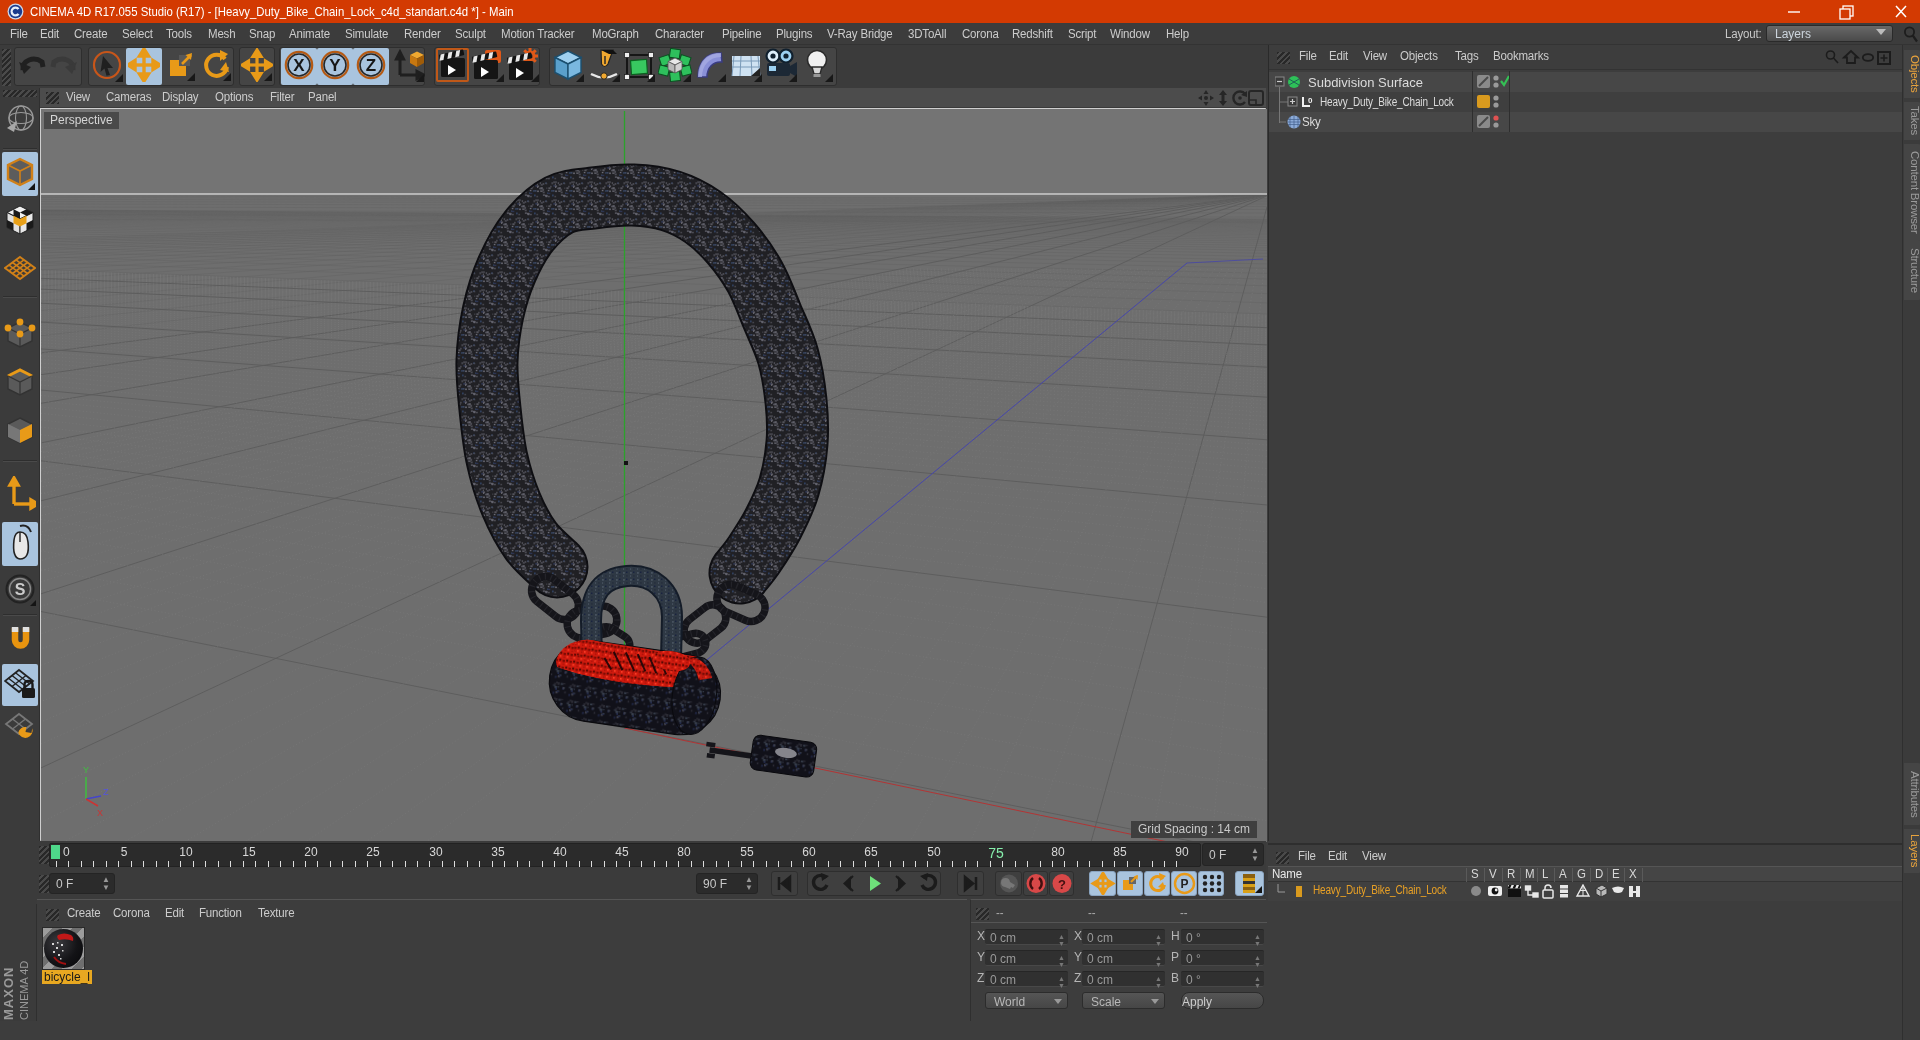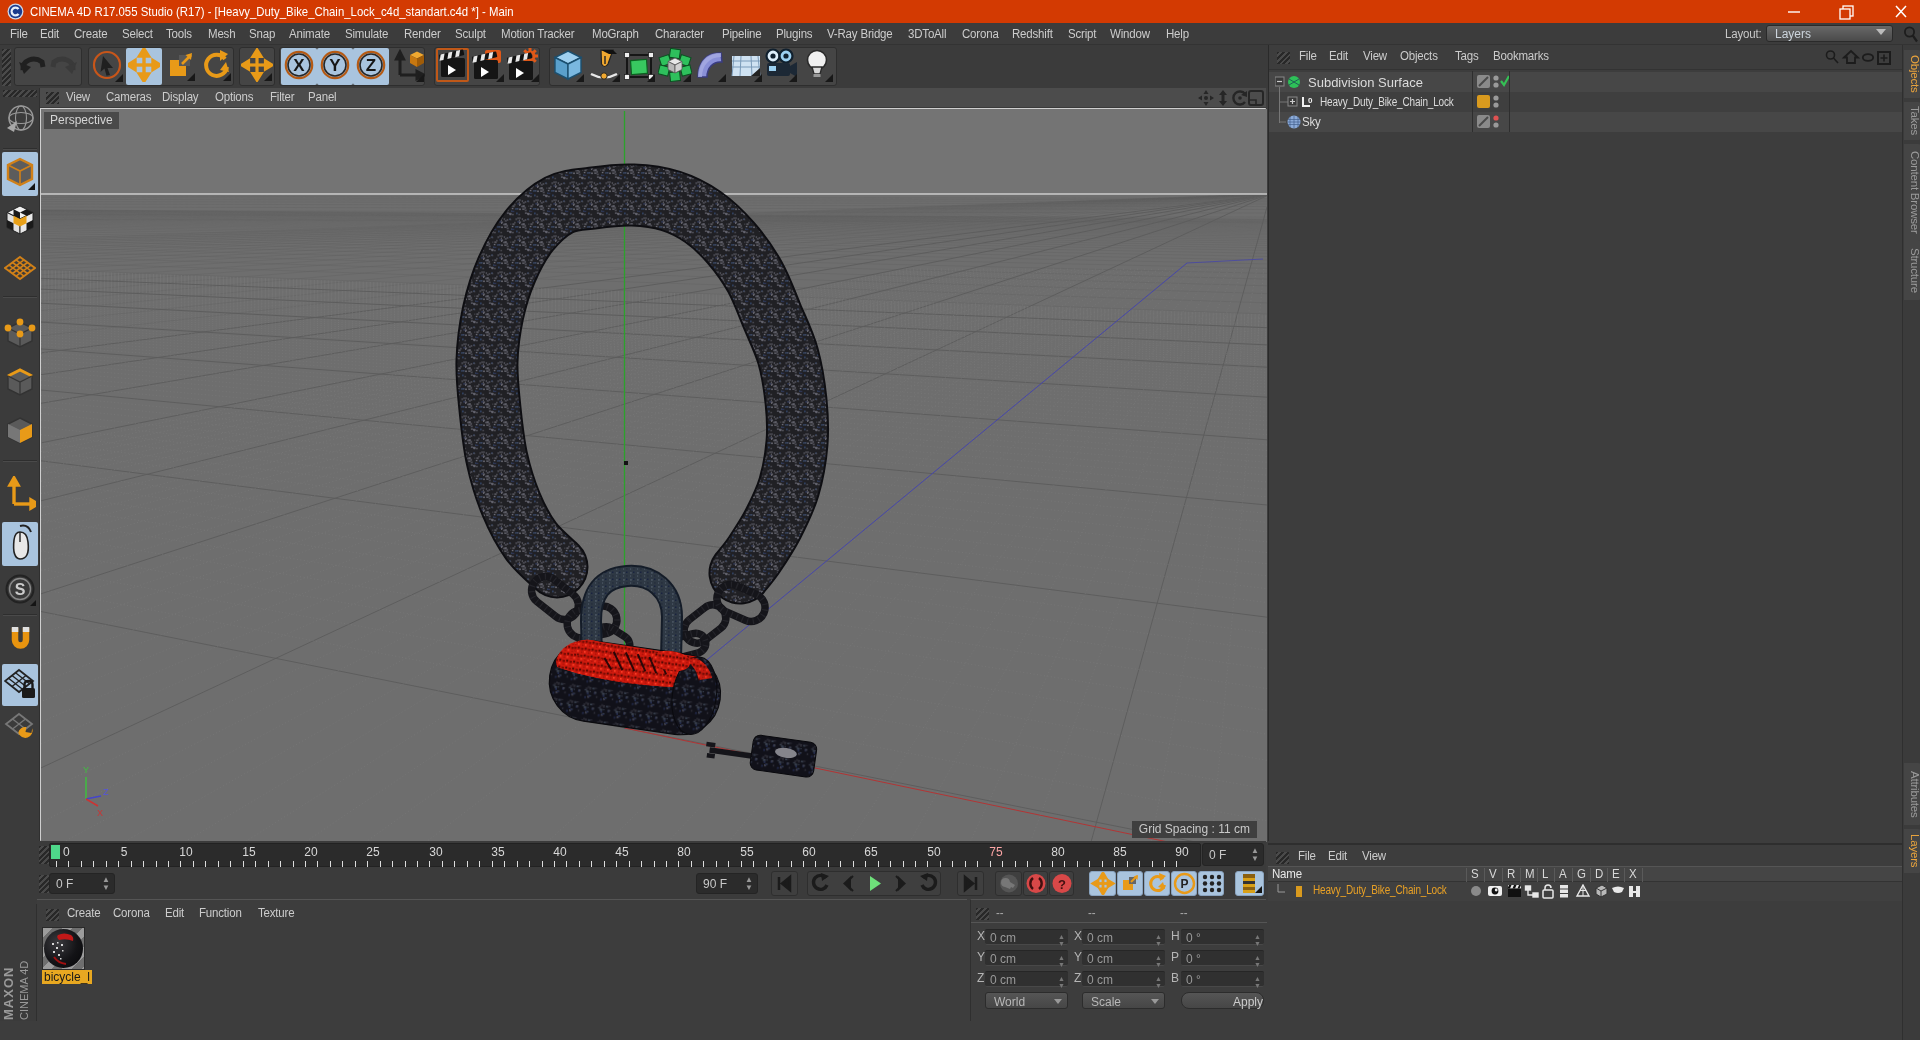--- a/index.html
+++ b/index.html
@@ -766,21 +766,21 @@
         <g transform="rotate(8 738 650)">
           <rect x="668" y="648" width="46" height="5.5" fill="#15151a"></rect>
           <rect x="664" y="643" width="9" height="4.5" fill="#15151a"></rect>
           <rect x="666" y="654" width="8" height="4.5" fill="#15151a"></rect>
           <rect x="710" y="629" width="64" height="35" rx="7" fill="url(#lockTex)" stroke="#08080c"></rect>
           <ellipse cx="744" cy="643" rx="11" ry="5" fill="#85858c"></ellipse>
         </g>
         <rect x="583" y="352" width="4" height="4" fill="#111"></rect>
       </svg>
       <div class="plabel">Perspective</div>
-      <div class="gslabel">Grid Spacing : 11 cm</div>
+      <div class="gslabel">Grid Spacing : 14 cm</div>
     </div>
     <div class="abs rpanel">
       <div style="position:absolute;left:0;top:0;width:634px;height:25px;background:#3d3d3d;border-bottom:1px solid #333">
         <div class="grip" style="left:8px;top:7px;width:13px;height:12px"></div>
         <div class="mitem" style="left:30px;top:4px">File</div>
         <div class="mitem" style="left:60px;top:4px">Edit</div>
         <div class="mitem" style="left:94px;top:4px">View</div>
         <div class="mitem" style="left:131px;top:4px">Objects</div>
         <div class="mitem" style="left:186px;top:4px">Tags</div>
         <div class="mitem" style="left:224px;top:4px">Bookmarks</div>
@@ -934,21 +934,21 @@
         <div style="position:absolute;left:323px;top:1px;font-size:12px;color:#d8d8d8;transform:translateX(-50%)">25</div>
         <div style="position:absolute;left:386px;top:1px;font-size:12px;color:#d8d8d8;transform:translateX(-50%)">30</div>
         <div style="position:absolute;left:448px;top:1px;font-size:12px;color:#d8d8d8;transform:translateX(-50%)">35</div>
         <div style="position:absolute;left:510px;top:1px;font-size:12px;color:#d8d8d8;transform:translateX(-50%)">40</div>
         <div style="position:absolute;left:572px;top:1px;font-size:12px;color:#d8d8d8;transform:translateX(-50%)">45</div>
         <div style="position:absolute;left:634px;top:1px;font-size:12px;color:#d8d8d8;transform:translateX(-50%)">80</div>
         <div style="position:absolute;left:697px;top:1px;font-size:12px;color:#d8d8d8;transform:translateX(-50%)">55</div>
         <div style="position:absolute;left:759px;top:1px;font-size:12px;color:#d8d8d8;transform:translateX(-50%)">60</div>
         <div style="position:absolute;left:821px;top:1px;font-size:12px;color:#d8d8d8;transform:translateX(-50%)">65</div>
         <div style="position:absolute;left:884px;top:1px;font-size:12px;color:#d8d8d8;transform:translateX(-50%)">50</div>
-        <div style="position:absolute;left:946px;top:1px;font-size:12px;color:#fca5a5;transform:translateX(-50%)">75</div>
+        <div style="position:absolute;left:946px;top:1px;font-size:14px;color:#86efac;transform:translateX(-50%)">75</div>
         <div style="position:absolute;left:1008px;top:1px;font-size:12px;color:#d8d8d8;transform:translateX(-50%)">80</div>
         <div style="position:absolute;left:1070px;top:1px;font-size:12px;color:#d8d8d8;transform:translateX(-50%)">85</div>
         <div style="position:absolute;left:1132px;top:1px;font-size:12px;color:#d8d8d8;transform:translateX(-50%)">90</div>
         <div style="position:absolute;left:6px;top:17px;width:1130px;height:6px;background:repeating-linear-gradient(90deg,#ddd 0px,#ddd 1px,transparent 1px,transparent 12.45px)"></div>
       </div>
       <div class="field" style="left:1165px;top:2px;width:62px;height:23px">
         <span style="position:absolute;left:6px;top:4px">0 F</span>
         <span style="position:absolute;right:4px;top:3px;color:#999;font-size:8px;line-height:8px">▲<br>▼</span>
       </div>
     </div>
@@ -1156,21 +1156,21 @@
         <span style="position:absolute;right:3px;top:3px;color:#777;font-size:7px;line-height:7px">▲<br>▼</span>
       </div>
       <div class="drop" style="left:14px;top:92px;width:83px">
         <span style="position:absolute;left:8px;top:2px">World</span>
         <span style="position:absolute;right:5px;top:6px;width:0;height:0;border-left:4px solid transparent;border-right:4px solid transparent;border-top:5px solid #999"></span>
       </div>
       <div class="drop" style="left:111px;top:92px;width:83px">
         <span style="position:absolute;left:8px;top:2px">Scale</span>
         <span style="position:absolute;right:5px;top:6px;width:0;height:0;border-left:4px solid transparent;border-right:4px solid transparent;border-top:5px solid #999"></span>
       </div>
-      <div class="drop" style="left:210px;top:92px;width:83px;border-radius:8px;text-align:right"><span style="position:relative;top:2px;color:#ccc">Apply</span></div>
+      <div class="drop" style="left:210px;top:92px;width:83px;border-radius:8px;text-align:left"><span style="position:relative;top:2px;color:#ccc">Apply</span></div>
     </div>
     <div class="abs leftcol">
       <div style="position:absolute;left:1px;top:84px;width:16px;height:95px;writing-mode:vertical-rl;transform:rotate(180deg);font-size:13px;font-weight:bold;color:#9a9a9a;letter-spacing:1px">MAXON</div>
       <div style="position:absolute;left:18px;top:84px;width:16px;height:95px;writing-mode:vertical-rl;transform:rotate(180deg);font-size:11px;color:#9a9a9a">CINEMA 4D</div>
       <div style="position:absolute;right:0px;top:63px;width:1px;height:117px;background:#2f2f2f"></div>
     </div>
     <div class="abs tabstrip">
       <div class="vtab act" style="top:5px;height:48px">Objects</div>
       <div class="vtab" style="top:57px;height:38px">Takes</div>
       <div class="vtab" style="top:99px;height:97px">Content Browser</div>

